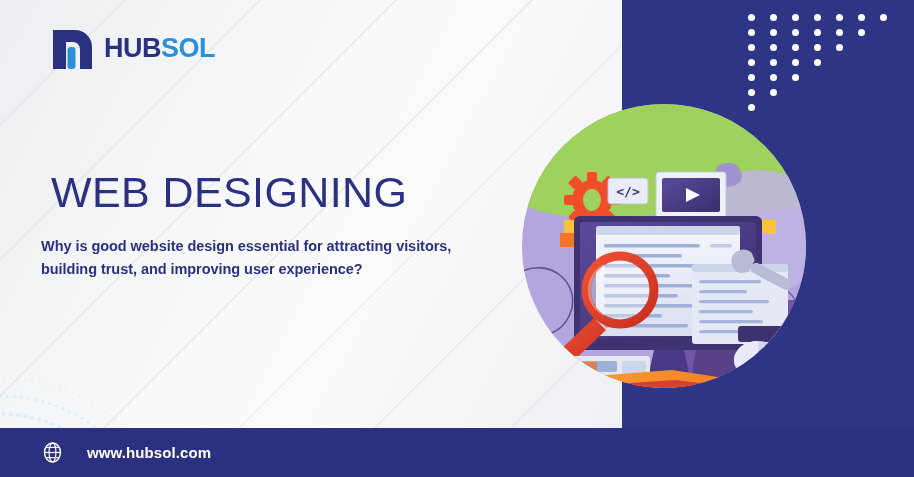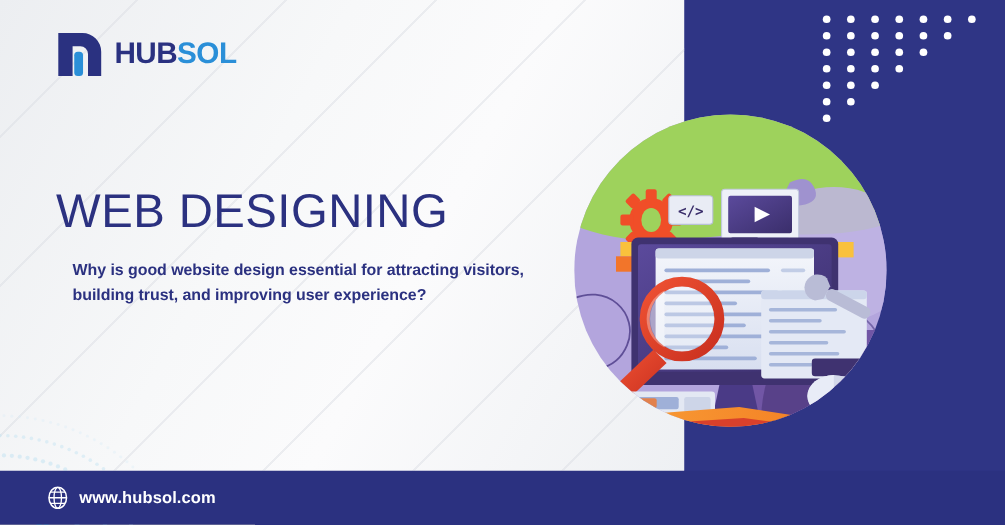--- a/index.html
+++ b/index.html
@@ -114,21 +114,21 @@
     line-height:1.34;
     letter-spacing:.4px;
     text-transform:uppercase;
     max-width:420px;
     margin-top:46px;
   }
   .headline span { display:block; }
 
   .subhead {
     position:absolute;
-    left:66px; top:235px;
+    left:41px; top:235px;
     z-index:6;
     color:#2b3180;
     font-size:14.5px;
     font-weight:700;
     line-height:1.58;
     max-width:430px;
     letter-spacing:-.05px;
   }
 
   
@@ -143,21 +143,21 @@
   
   .footer {
     position:absolute;
     left:0; bottom:0;
     width:914px; height:49px;
     background:#2b3180;
     display:flex; align-items:center;
     z-index:8;
   }
   .footer-inner {
-    display:flex; align-items:center; gap:9px;
+    display:flex; align-items:center; gap:24px;
     margin-left:42px;
   }
   .globe-icon { width:21px; height:21px; flex:0 0 auto; }
   .globe-icon svg { width:21px; height:21px; display:block; }
   .site-url {
     color:#ffffff;
     font-size:15px;
     font-weight:700;
     letter-spacing:.1px;
   }

